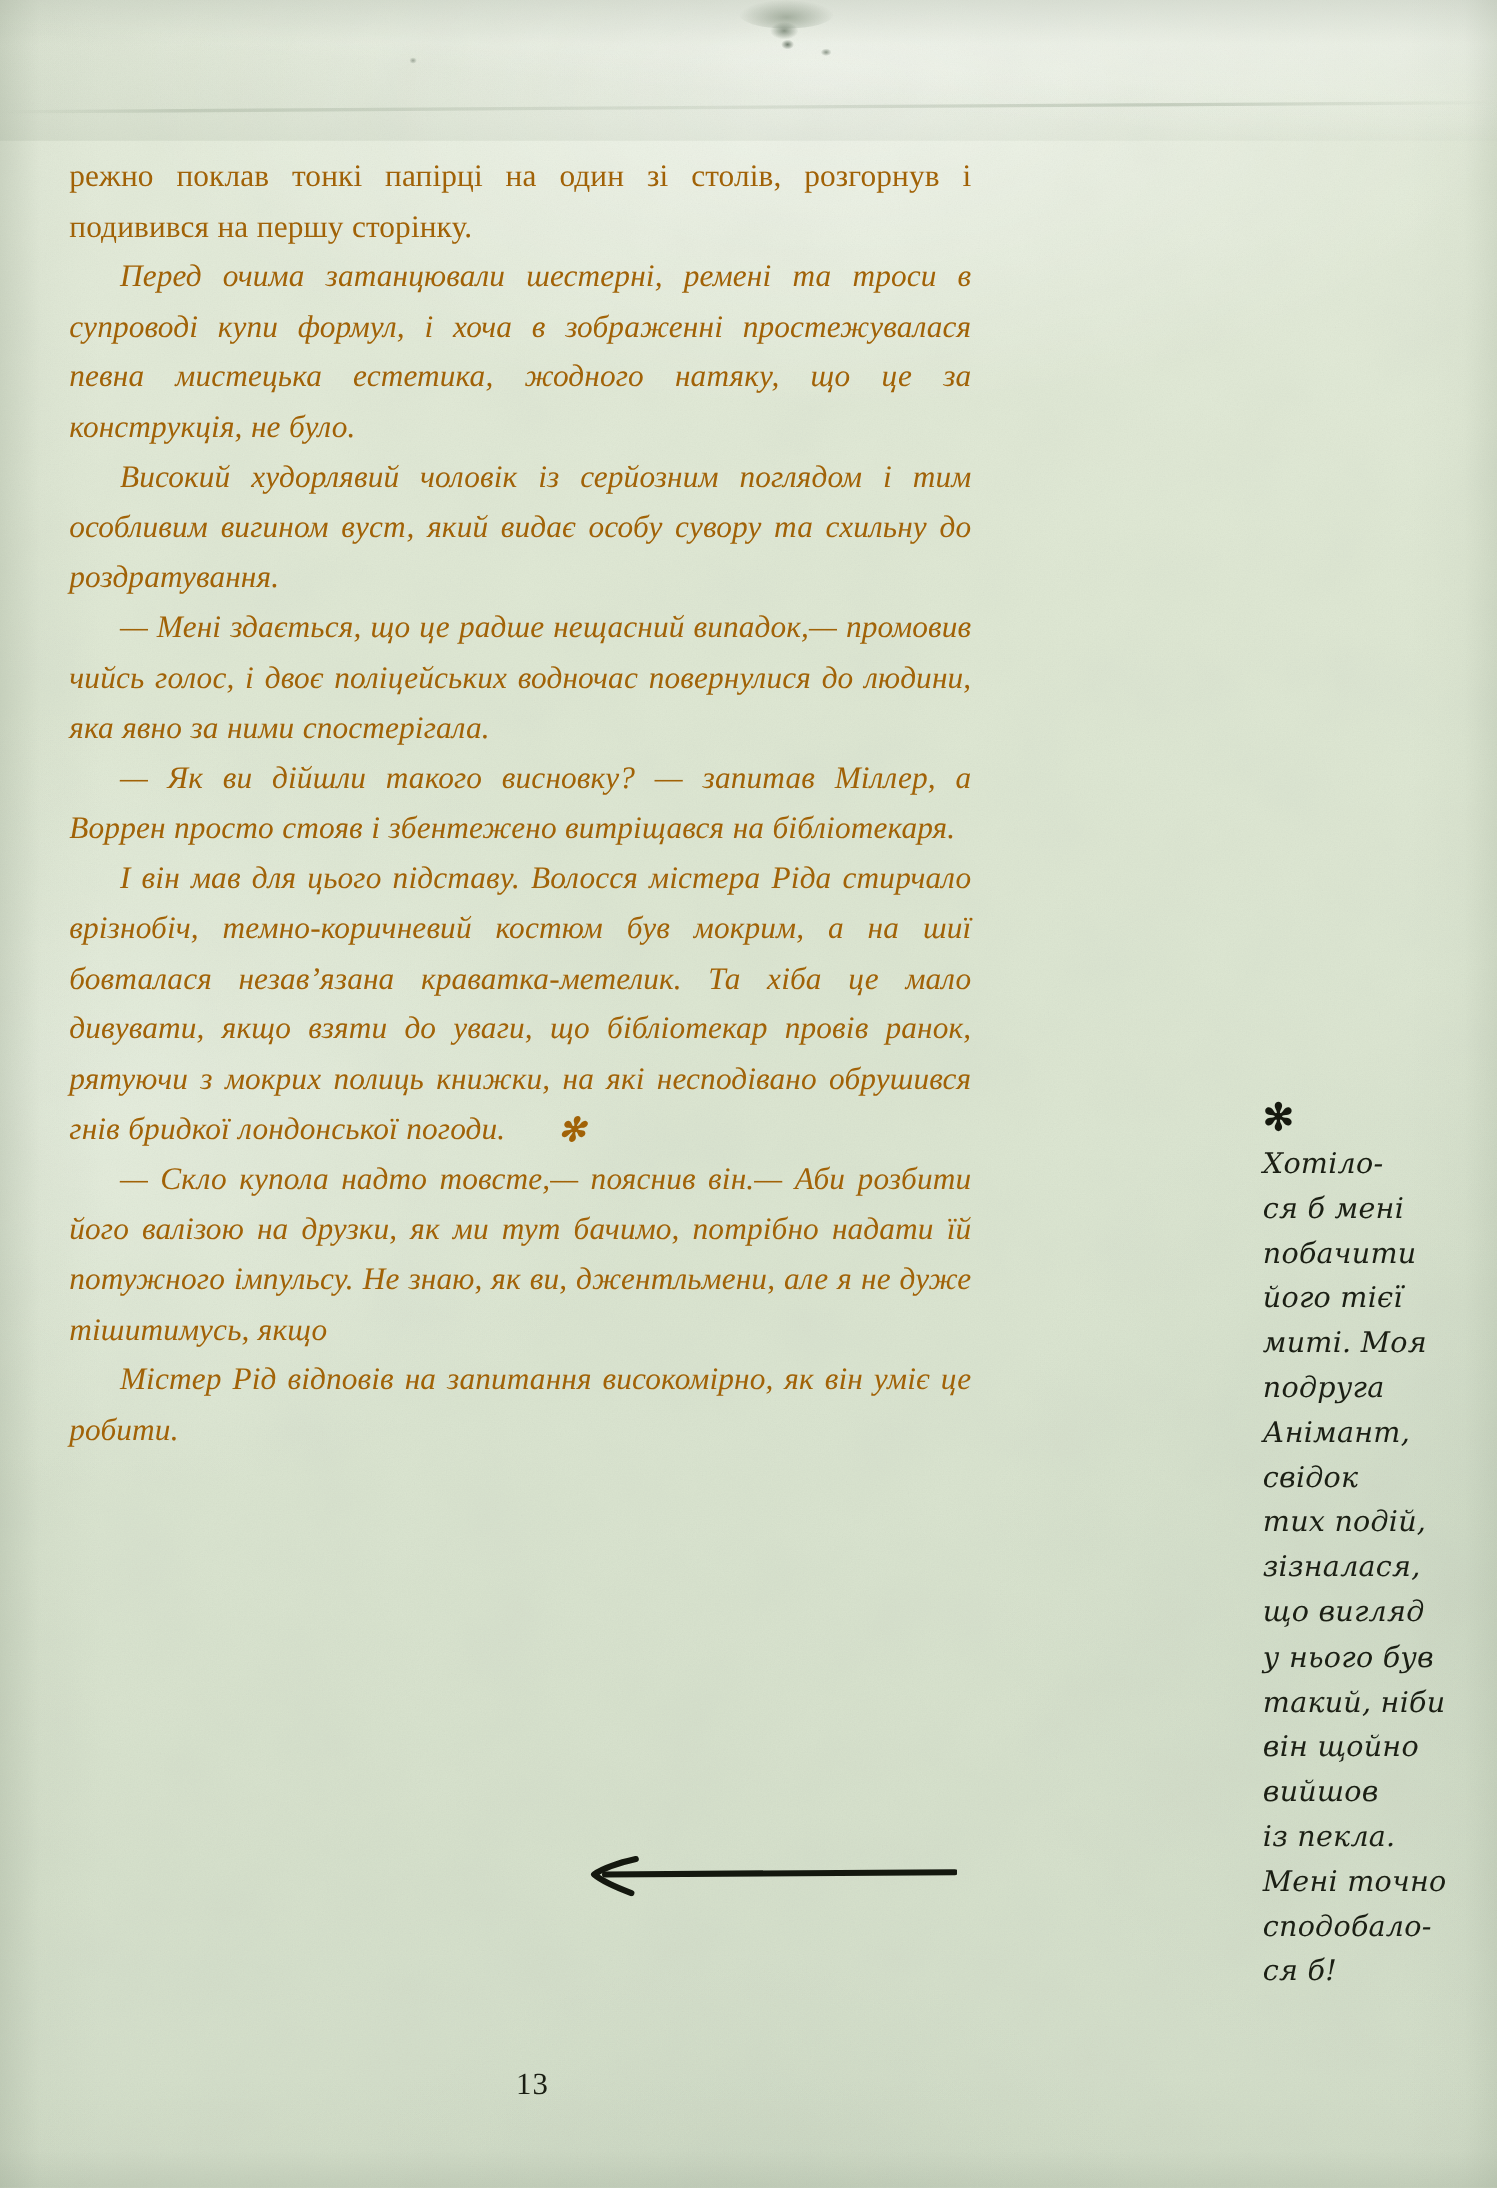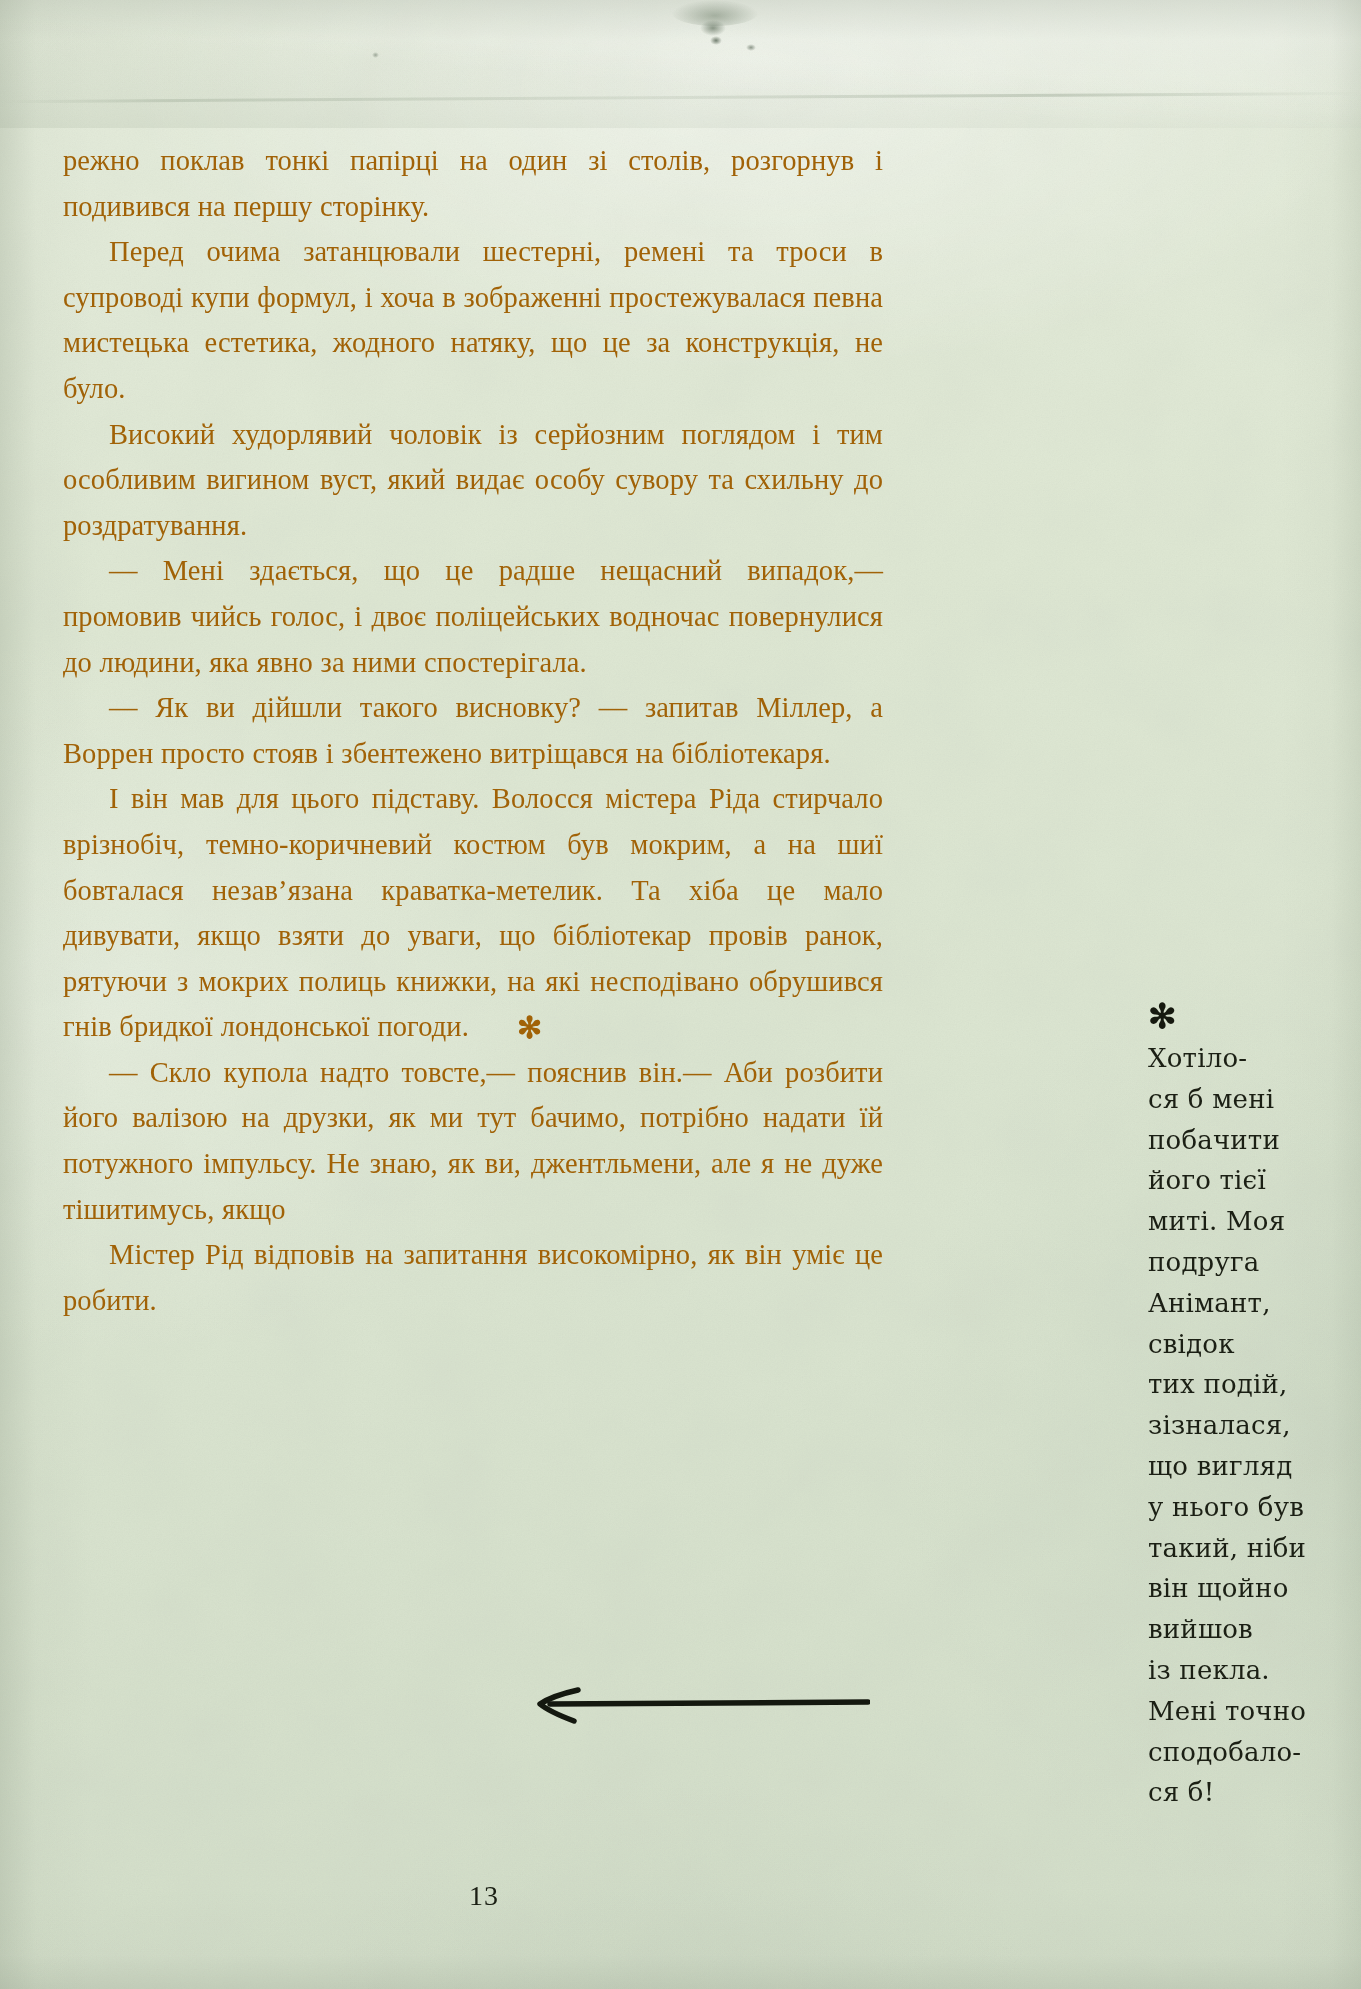--- a/index.html
+++ b/index.html
@@ -87,21 +87,21 @@
   .para {
     margin: 0;
     font-size: 28.5px;
     line-height: 45.6px;
     color: #a16207;
     text-align: justify;
     text-align-last: left;
     letter-spacing: 0.1px;
     word-spacing: 0.4px;
   }
-  .para.indent { text-indent: 46px; }
+  .para.indent { text-indent: 46px; font-style: italic; }
 
   
   .inline-star {
     display: inline-block;
     font-size: 30px;
     line-height: 1;
     font-weight: 700;
     transform: translateY(2px);
     padding: 0 2px;
   }
@@ -125,20 +125,21 @@
   }
   #margin-star {
     font-size: 34px;
     line-height: 30px;
     color: #16190f;
     font-weight: 700;
     margin-bottom: 6px;
   }
   #margin-note-text {
     font-family: "DejaVu Serif", "Liberation Serif", serif;
+    font-style: italic;
     font-size: 26px;
     line-height: 40.8px;
     color: #1b1f14;
     letter-spacing: 0.2px;
     white-space: pre-line;
   }
 
   
   #page-number {
     position: absolute;

